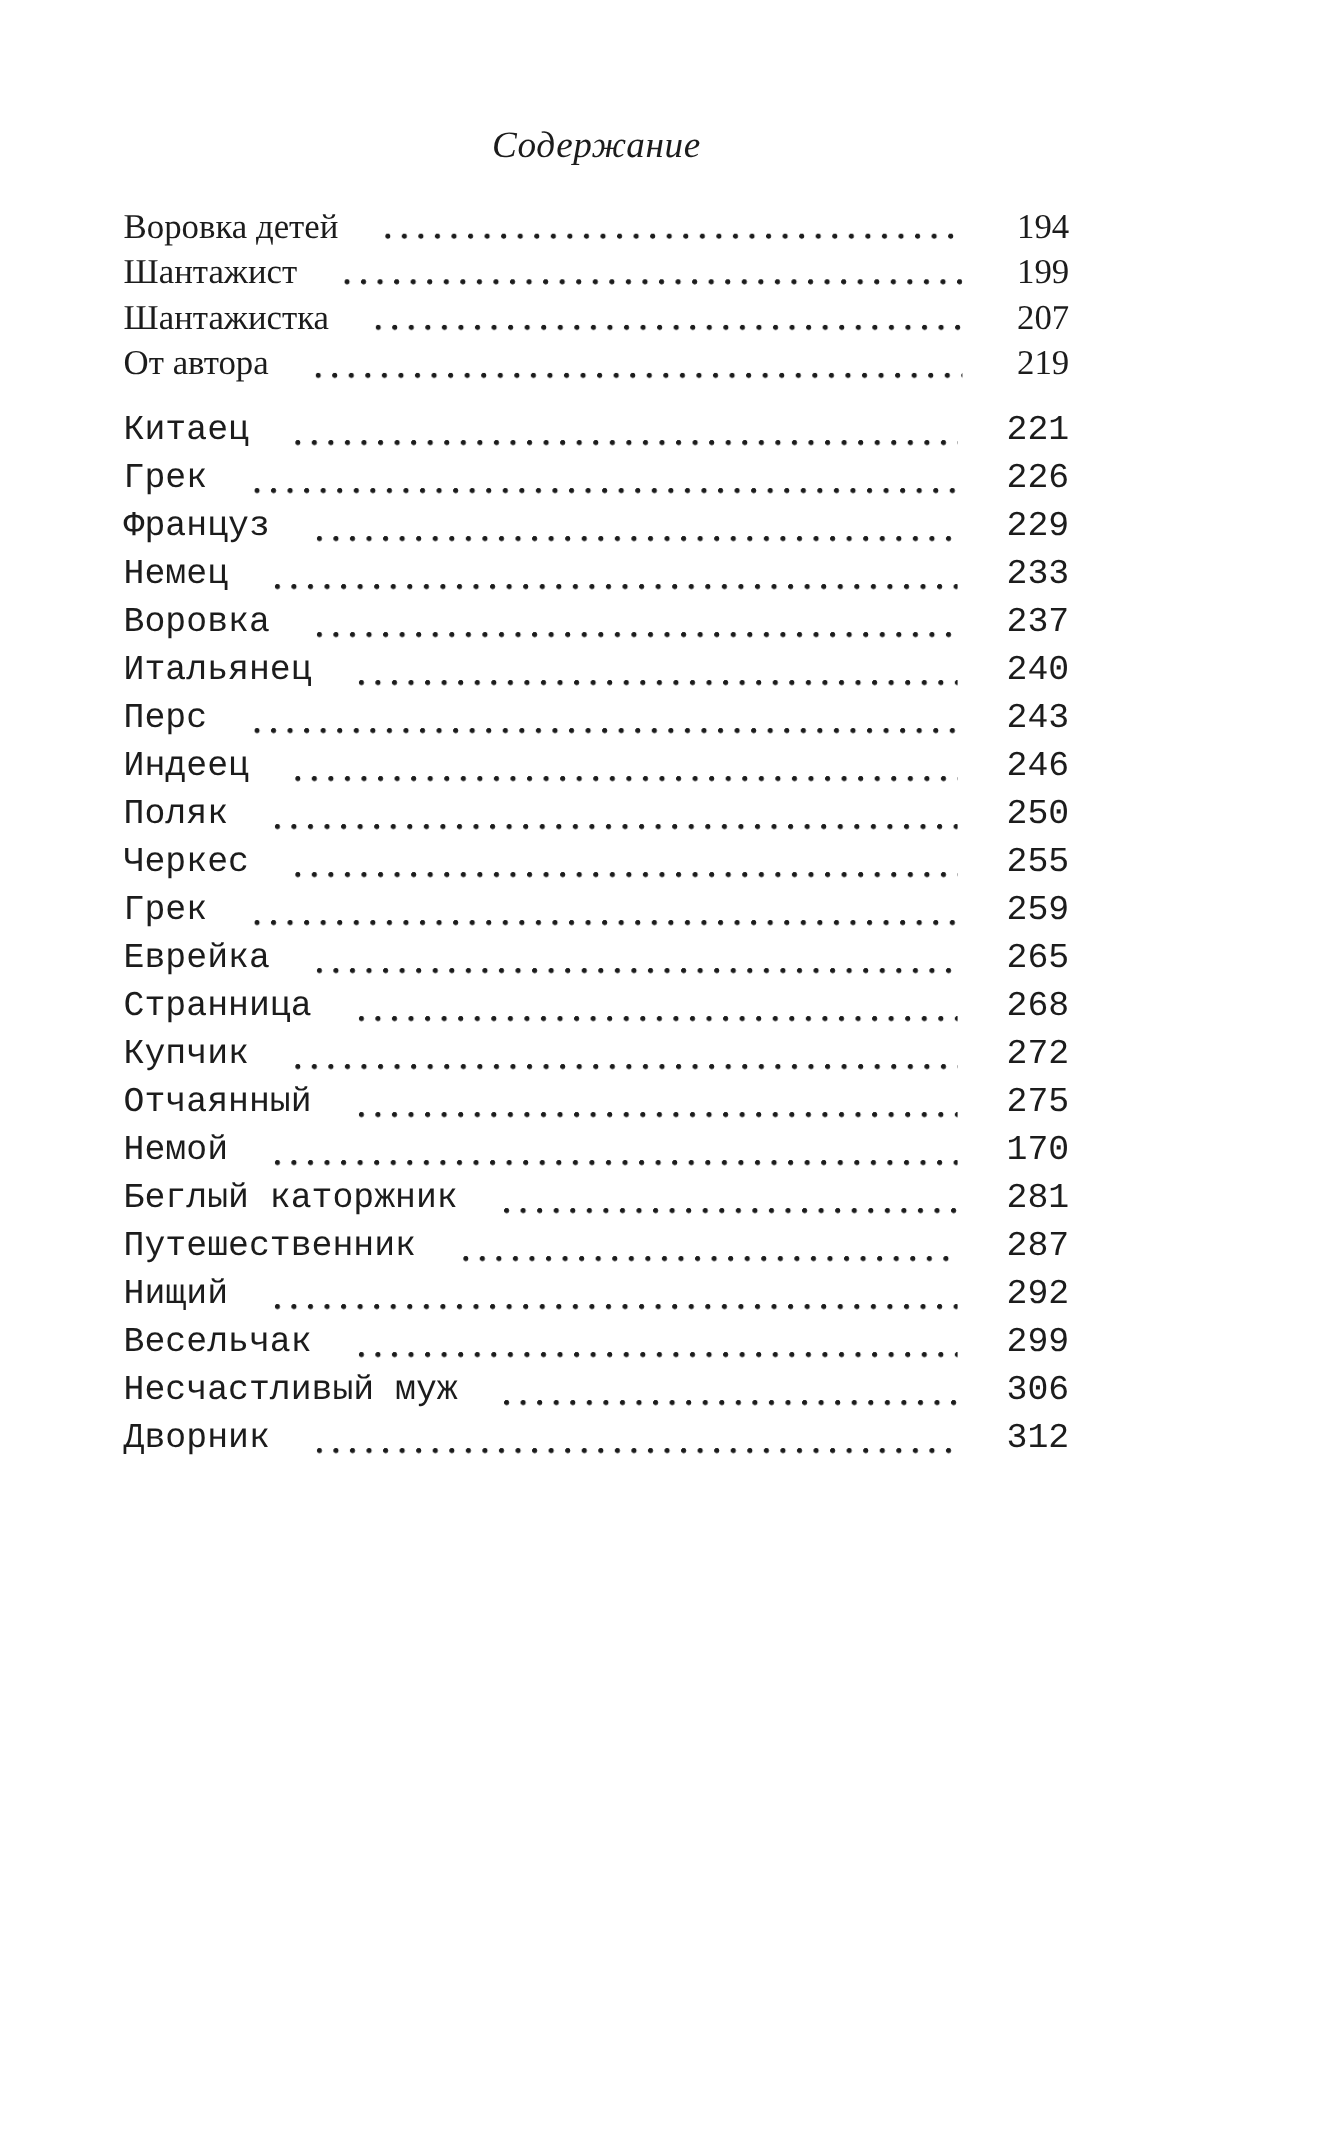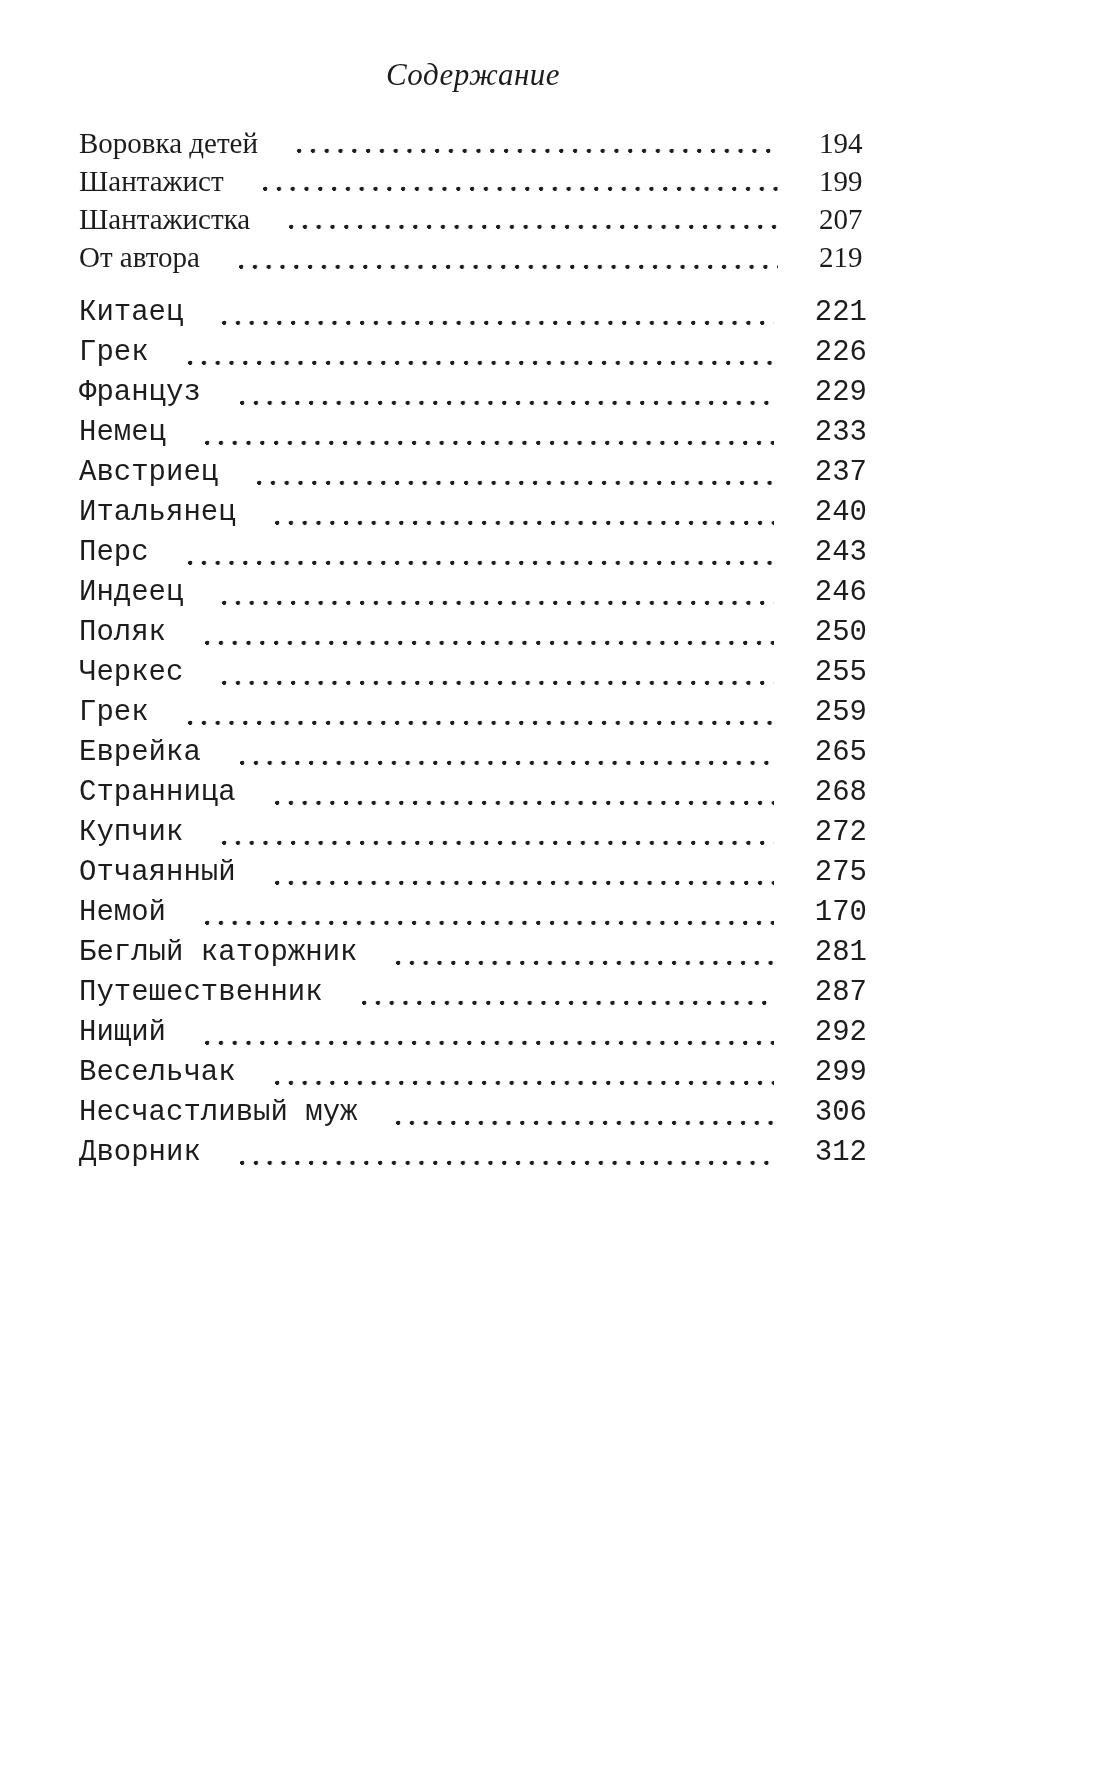--- a/index.html
+++ b/index.html
@@ -9,22 +9,22 @@
   }
   body {
     width: 1100px;
     height: 1777px;
     position: relative;
     font-family: "Liberation Serif", "DejaVu Serif", serif;
     color: #1c1c1c;
     overflow: hidden;
   }
   .page {
-    padding-top: 54px;
-    margin-left: 79px;
+    padding-top: 100px;
+    margin-left: 103px;
     width: 788px;
   }
   .doc-title {
     text-align: center;
     font-style: italic;
     font-size: 31px;
     line-height: 42px;
     font-weight: normal;
     margin: 0 0 28px 0;
     letter-spacing: 0.5px;
@@ -68,20 +68,21 @@
     height: 6px;
     margin: 0 12px 8px 10px;
     background-image: radial-gradient(circle at 2.2px 2.8px, #1c1c1c 1.9px, rgba(0,0,0,0) 2.4px);
     background-size: 13.8px 6px;
     background-repeat: repeat-x;
     background-position: left bottom;
   }
   .toc-page {
     flex: 0 0 auto;
     min-width: 48px;
+    text-align: right;
     white-space: nowrap;
   }
 </style>
 </head>
 <body>
 
 <div class="page">
   <h1 class="doc-title">Содержание</h1>
 
   <div id="toc-root">
@@ -127,21 +128,21 @@
     <span class="toc-title">Француз</span>
     <span class="toc-leader"></span>
     <span class="toc-page">229</span>
   </div>
           <div class="toc-row">
     <span class="toc-title">Немец</span>
     <span class="toc-leader"></span>
     <span class="toc-page">233</span>
   </div>
           <div class="toc-row">
-    <span class="toc-title">Австриец</span>
+    <span class="toc-title">Воровка</span>
     <span class="toc-leader"></span>
     <span class="toc-page">237</span>
   </div>
           <div class="toc-row">
     <span class="toc-title">Итальянец</span>
     <span class="toc-leader"></span>
     <span class="toc-page">240</span>
   </div>
           <div class="toc-row">
     <span class="toc-title">Перс</span>

